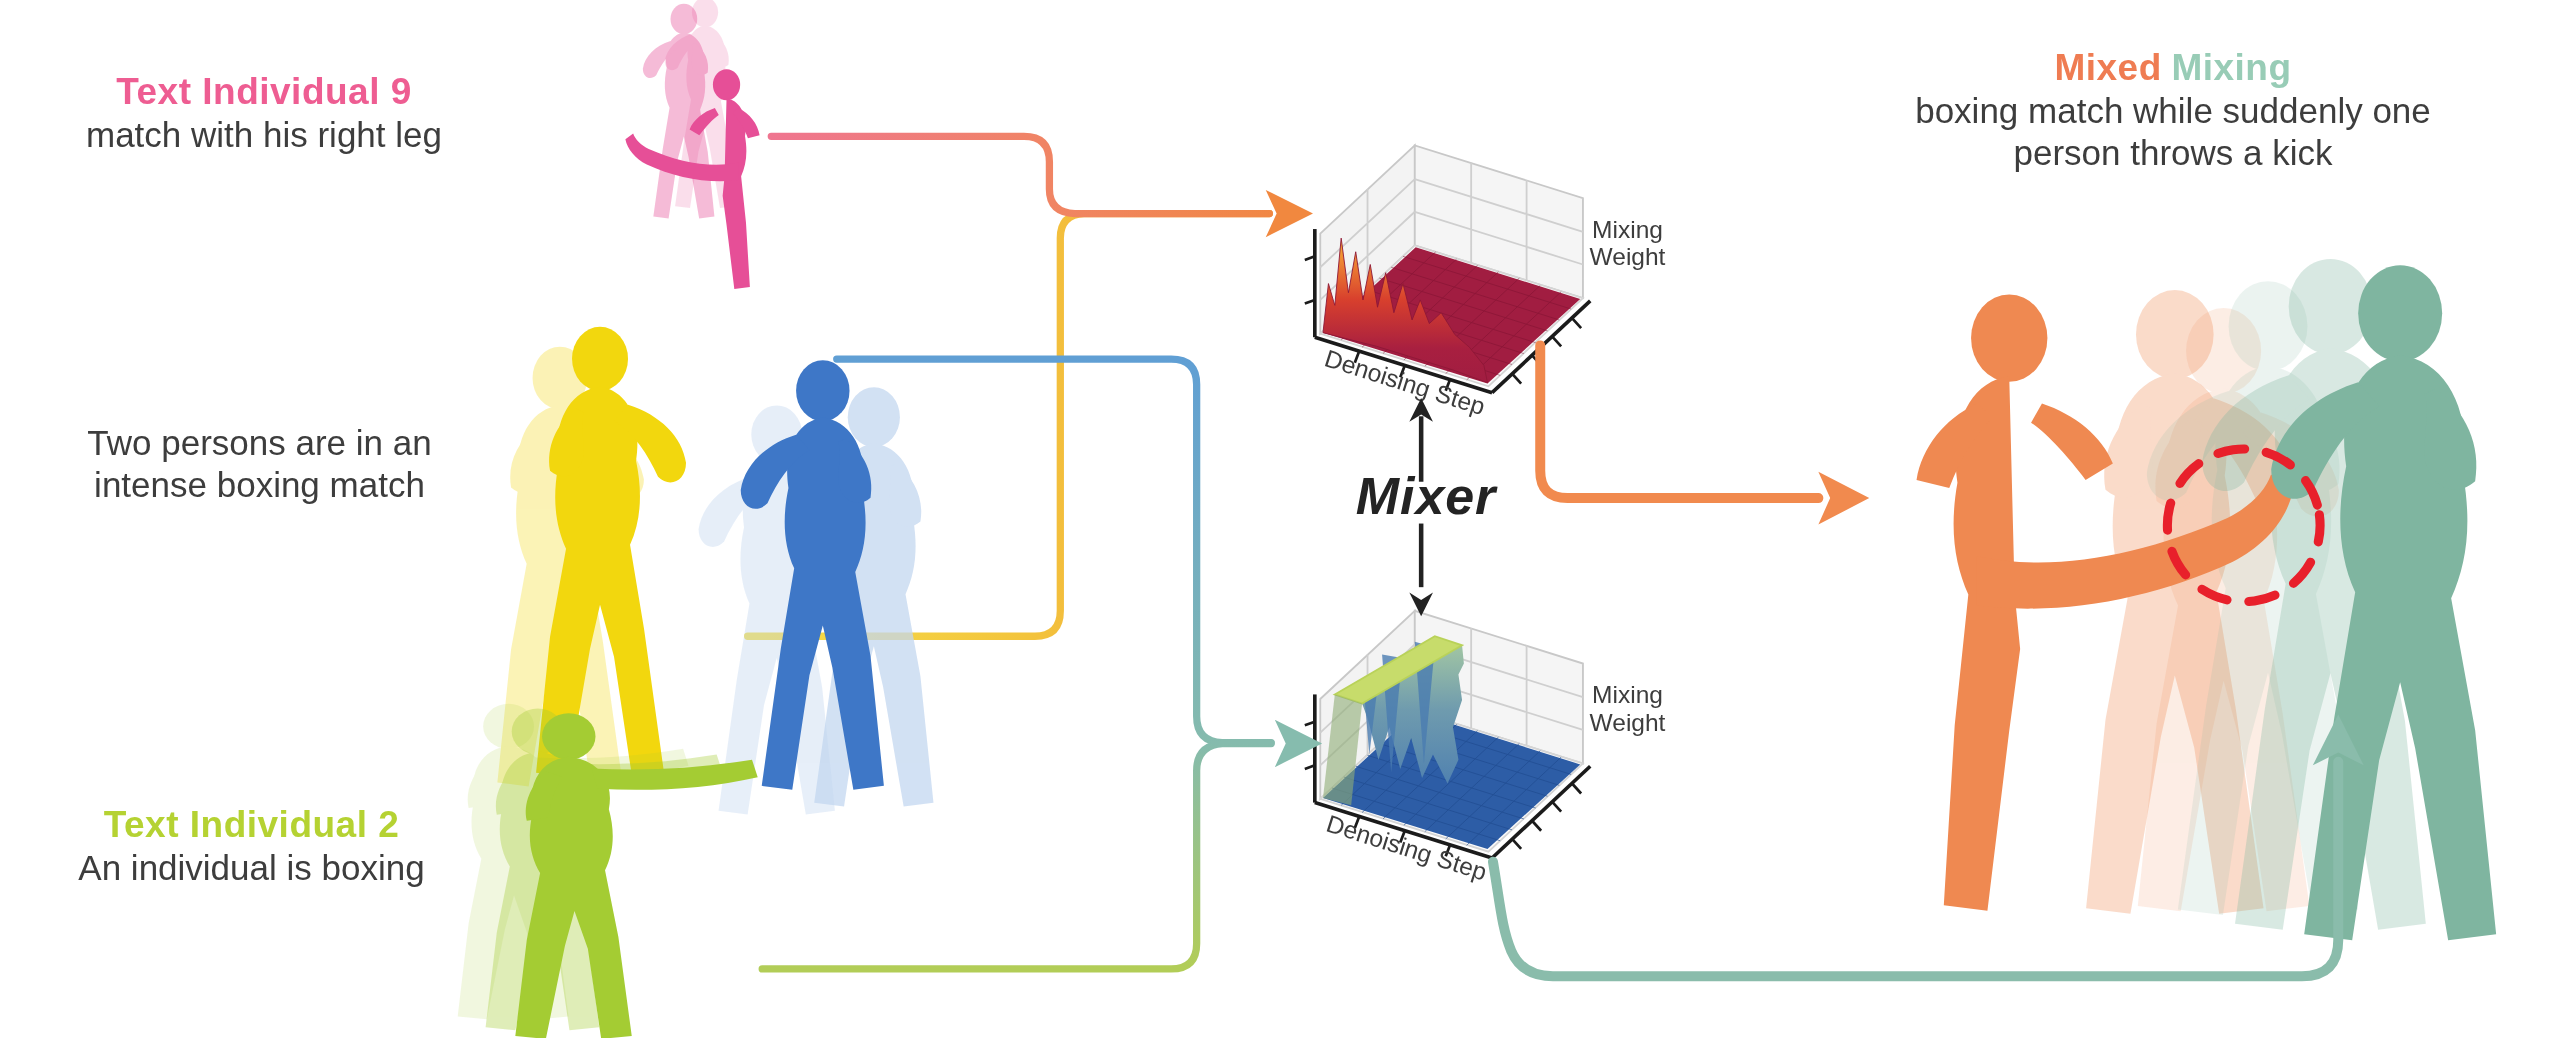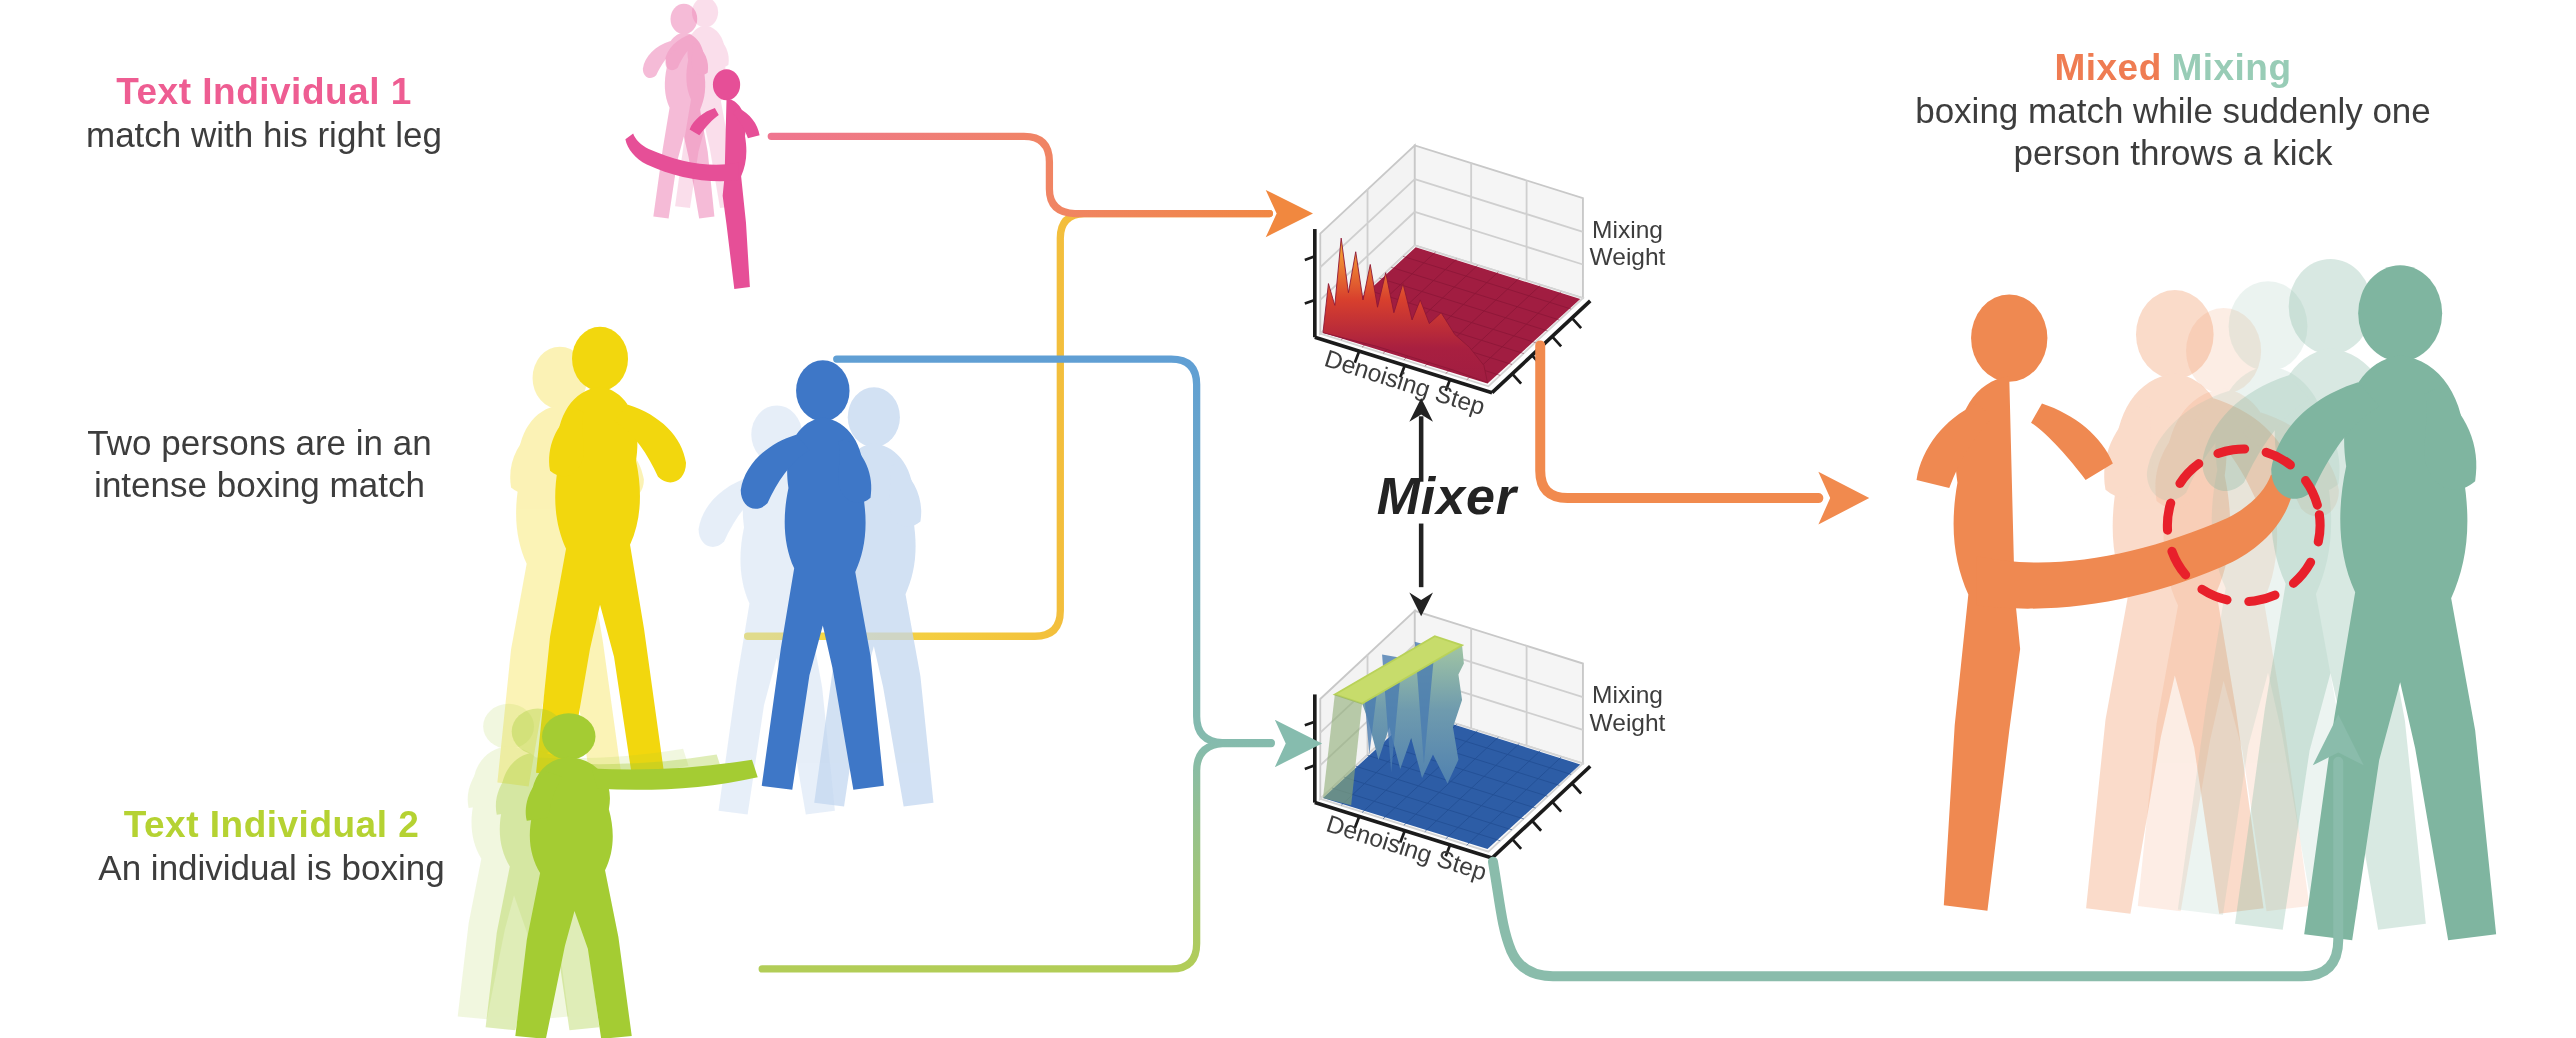--- a/index.html
+++ b/index.html
@@ -9,21 +9,21 @@
   .tblock{position:absolute;text-align:center;color:#3d3d3d}
   .ttitle{font-weight:700;font-size:37px;line-height:45px;letter-spacing:0.5px}
   .ttitle span + span{margin-left:.26em}
   .tbody{font-size:35px;line-height:42px;font-weight:400}
   .c-pink{color:#ee5d92}
   .c-yellow{color:#eed21f}
   .c-blue{color:#5b9bd8}
   .c-green{color:#b5d232}
   .c-orange{color:#ef7c52}
   .c-teal{color:#98ccb6}
-  #mixer{position:absolute;left:1335px;top:466px;width:182px;text-align:right;
+  #mixer{position:absolute;left:1335px;top:466px;width:182px;text-align:center;
          font-size:52px;font-weight:800;font-style:italic;color:#232323;letter-spacing:0.9px}
   .plot-label{font-size:27px;fill:#3d3d3d;font-weight:500}
   .plot-xlabel{font-size:27px;fill:#3d3d3d;font-weight:500}
 </style>
 </head>
 <body>
 
 <svg class="scene" viewBox="0 0 2833 1142" width="2576" height="1038">
   <defs>
     <linearGradient id="gradPink" gradientUnits="userSpaceOnUse" x1="848" y1="0" x2="1440" y2="0">
@@ -172,35 +172,35 @@
     <path d="M1642,948 C1650,996 1652,1022 1662,1046 Q1674,1074 1708,1074 H2532 Q2572,1074 2572,1034 V838" stroke="#8abcab" stroke-width="11"></path>
   </g>
   <path d="M2000,519 L2056,548 L2000,577 L2013,548 Z" fill="#f18a4e"></path>
   <path d="M2544,842 L2572,786 L2600,842 L2572,828 Z" fill="#8abcab"></path>
 
   <circle cx="2468" cy="578" r="84" fill="none" stroke="#e8202b" stroke-width="10" stroke-dasharray="30 24" stroke-linecap="round" transform="rotate(-8 2468 578)"></circle>
 </svg>
 
 <div class="tblock" style="left:32px;top:69px;width:464px">
   <div class="ttitle">
-    <span class="c-pink">Text Individual 1</span>
+    <span class="c-pink">Text Individual 9</span>
   </div>
   <div class="tbody">
     <div>match with his right leg</div>
   </div>
 </div>
 
 <div class="tblock" style="left:23px;top:422px;width:473px">
   <div class="tbody">
     <div>Two persons are in an</div>
     <div>intense boxing match</div>
   </div>
 </div>
 
-<div class="tblock" style="left:35px;top:802px;width:473px">
+<div class="tblock" style="left:15px;top:802px;width:473px">
   <div class="ttitle">
     <span class="c-green">Text Individual 2</span>
   </div>
   <div class="tbody">
     <div>An individual is boxing</div>
   </div>
 </div>
 
 <div id="mixer">Mixer</div>
 

